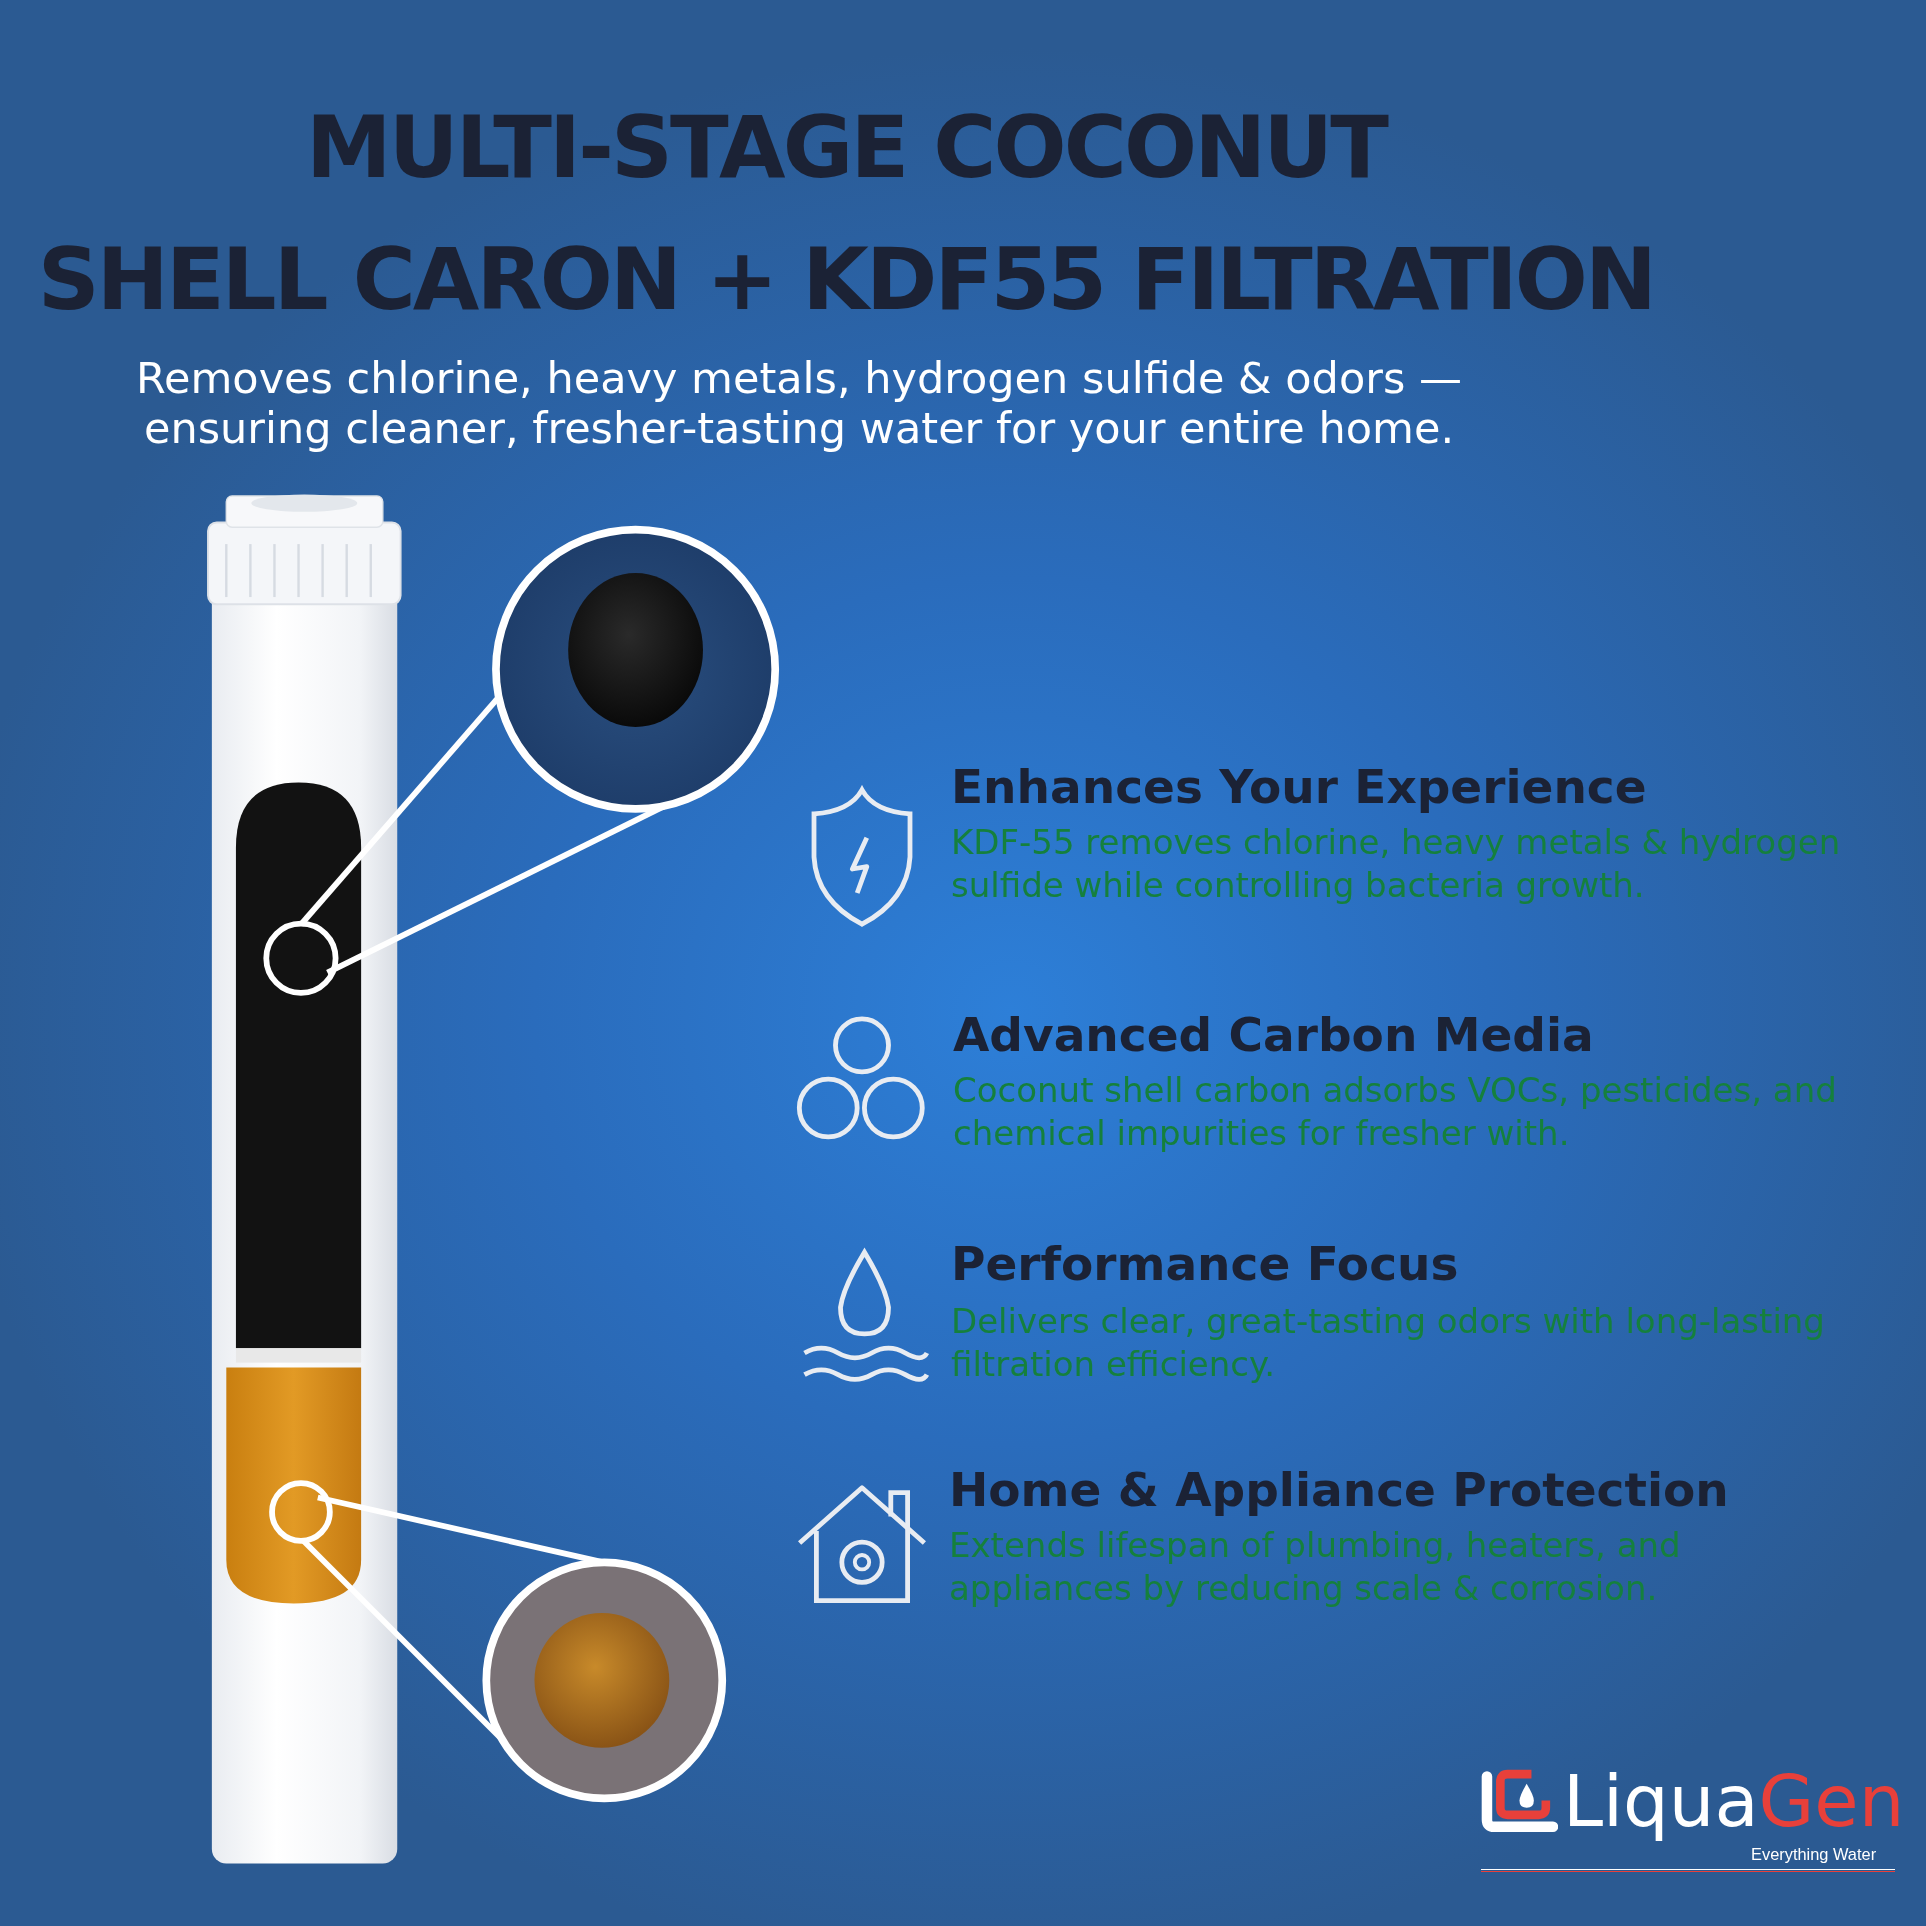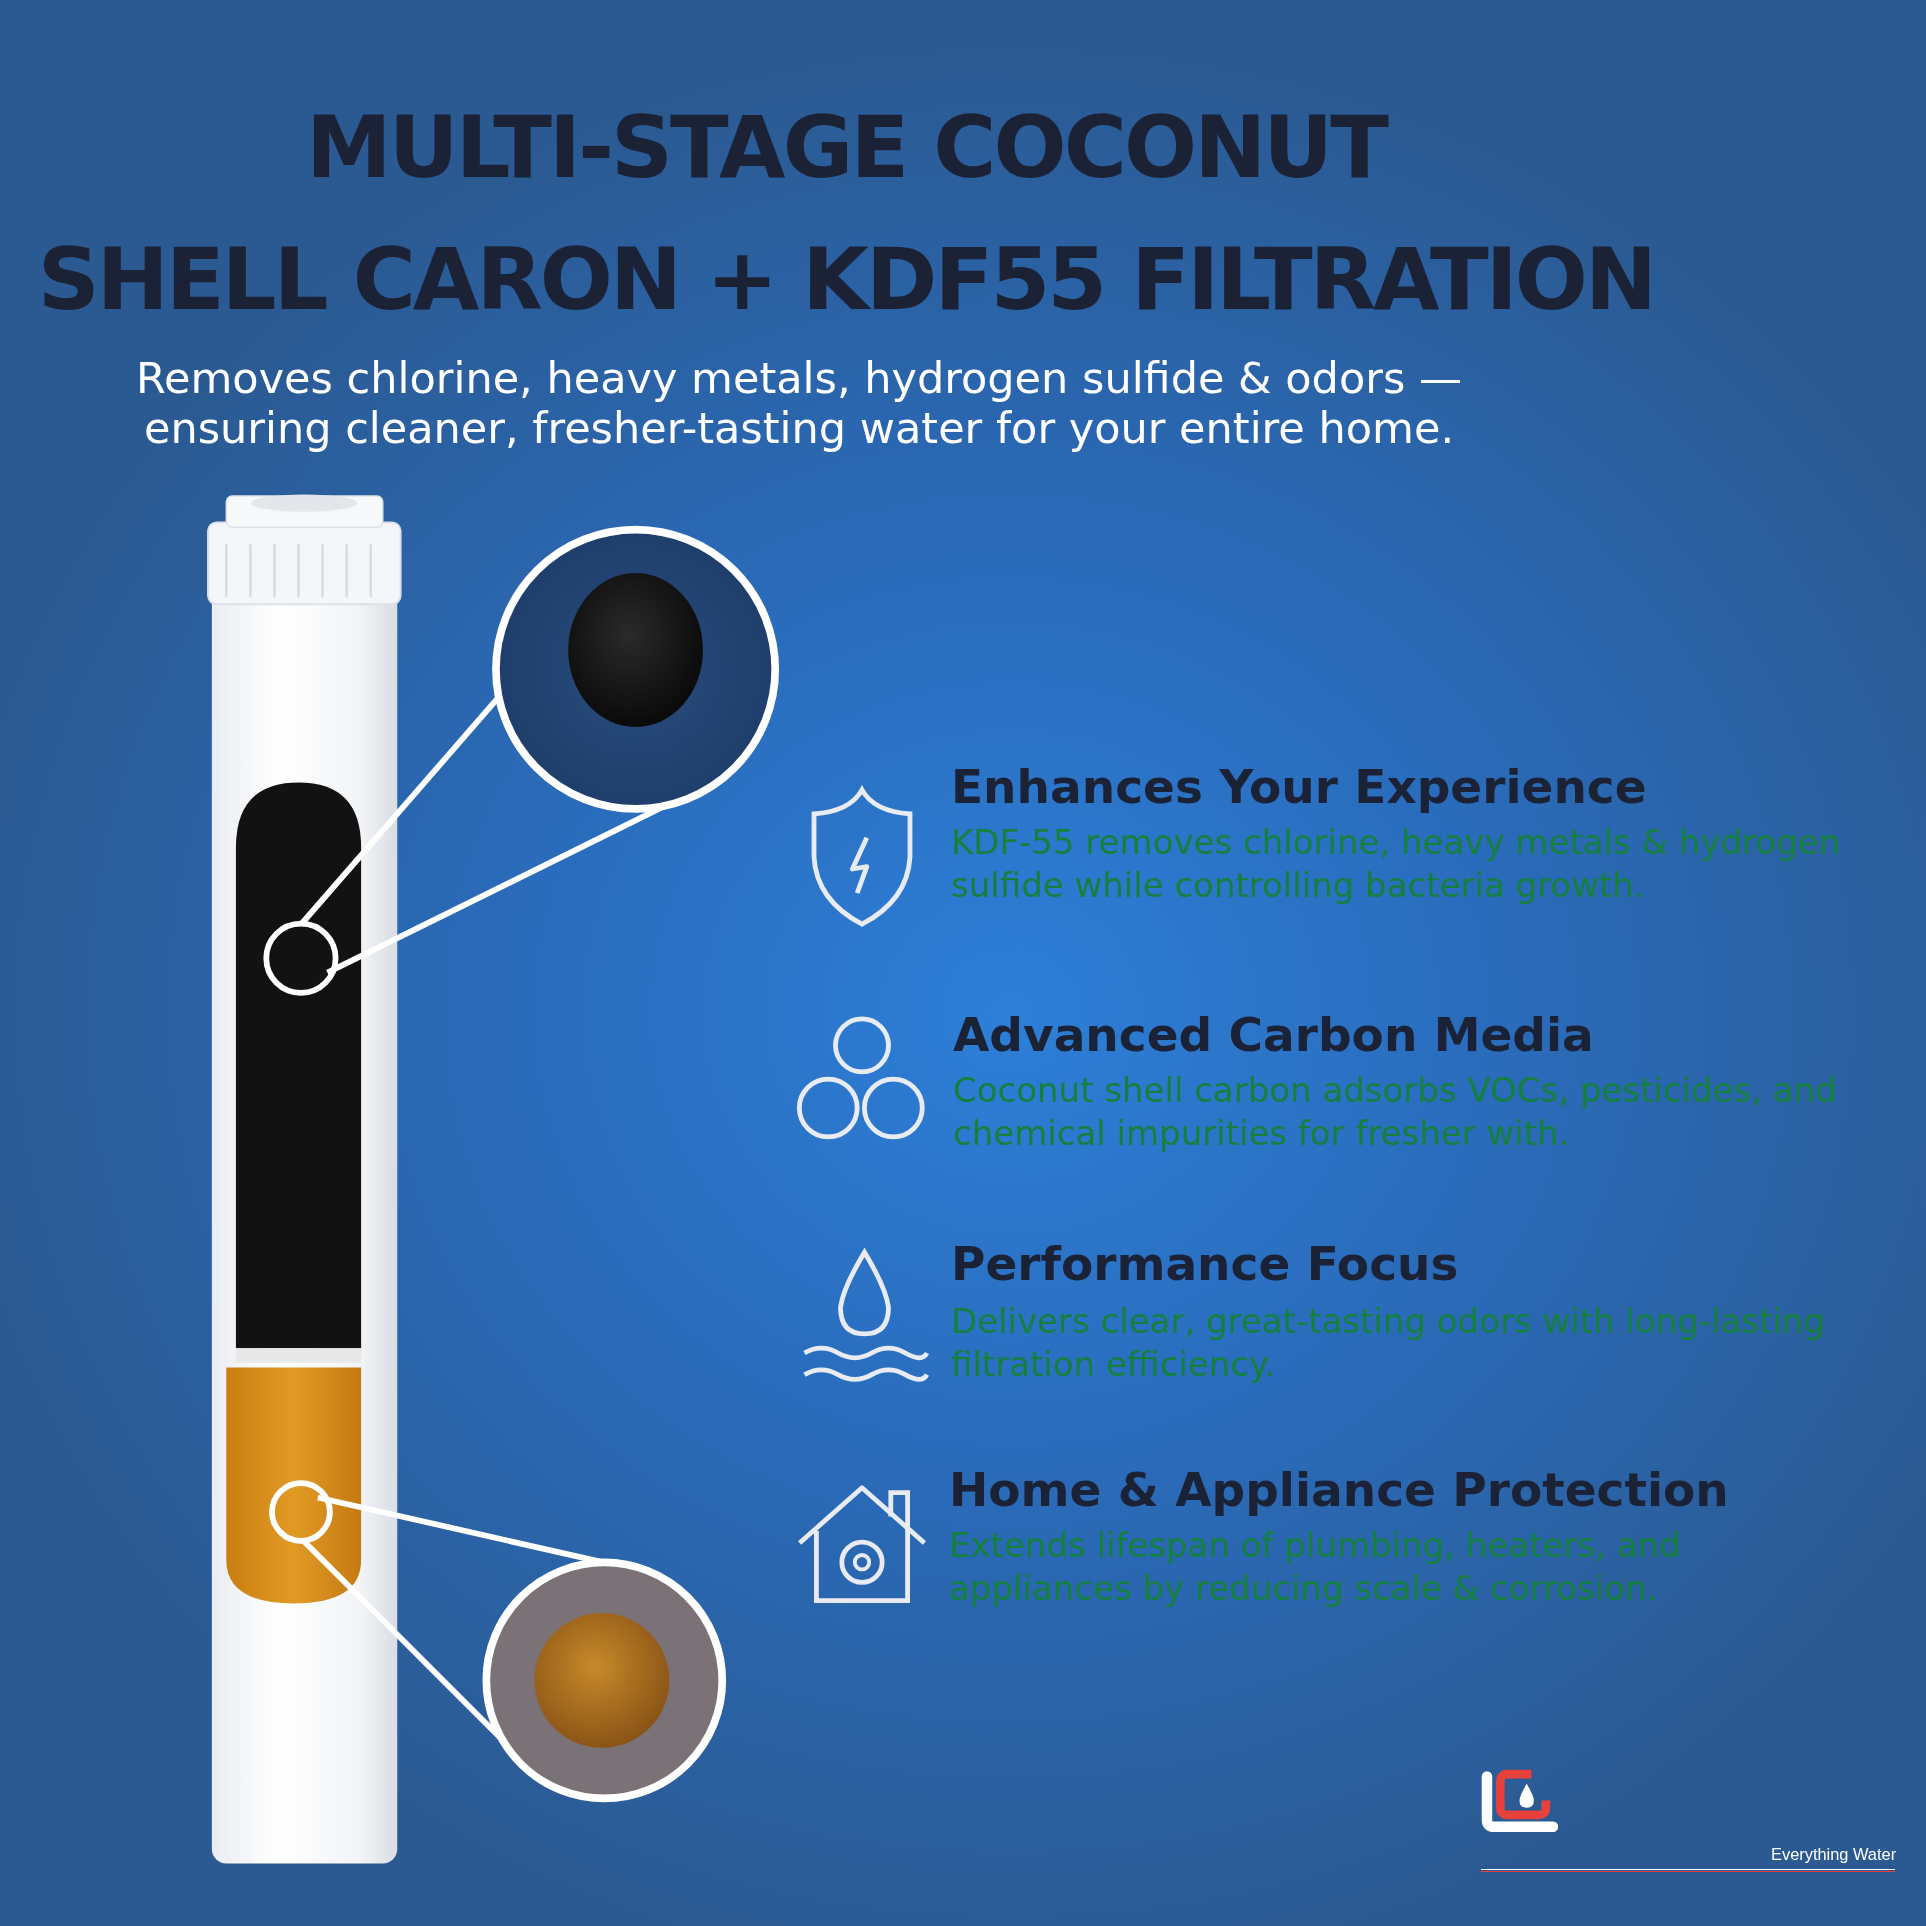--- a/index.html
+++ b/index.html
@@ -117,17 +117,20 @@
 </svg>
 <div class="abs feat-h" style="left:949px;top:1466px;">Home &amp; Appliance Protection</div>
 <div class="abs feat-p" style="left:949px;top:1524px;">Extends lifespan of plumbing, heaters, and appliances by reducing scale &amp; corrosion.</div>
 
 <div class="abs" style="left:1481px;top:1767px;width:433px;height:106px;">
   <svg class="abs" style="left:0;top:0;" width="77" height="67" viewBox="0 0 160 140">
     <path d="M12 20 L12 110 Q12 125 27 125 L150 125" fill="none" stroke="#ffffff" stroke-width="22" stroke-linecap="round"></path>
     <path d="M105 15 L55 15 Q40 15 40 30 L40 85 Q40 100 55 100 L120 100 Q135 100 135 85 L135 70" fill="none" stroke="#e8403a" stroke-width="18"></path>
     <path d="M95 35 Q80 60 80 70 Q80 85 95 85 Q110 85 110 70 Q110 60 95 35 Z" fill="#ffffff"></path>
   </svg>
-  <div class="abs tag" style="left:270px;top:78px;margin-left:20px;">Everything Water</div>
+  <div class="abs logo-text" style="left:82px;top:-2.4px;">
+    <span style="color:#ffffff;">Liqua</span><span style="color:#e8403a;">Gen</span>
+  </div>
+  <div class="abs tag" style="left:270px;top:78px;">Everything Water</div>
   <div class="abs" style="left:0;top:102px;width:414px;height:1.4px;background:#ffffff;"></div>
   <div class="abs" style="left:0;top:104px;width:414px;height:1.4px;background:#e8403a;"></div>
 </div>
 
 
 </body></html>

